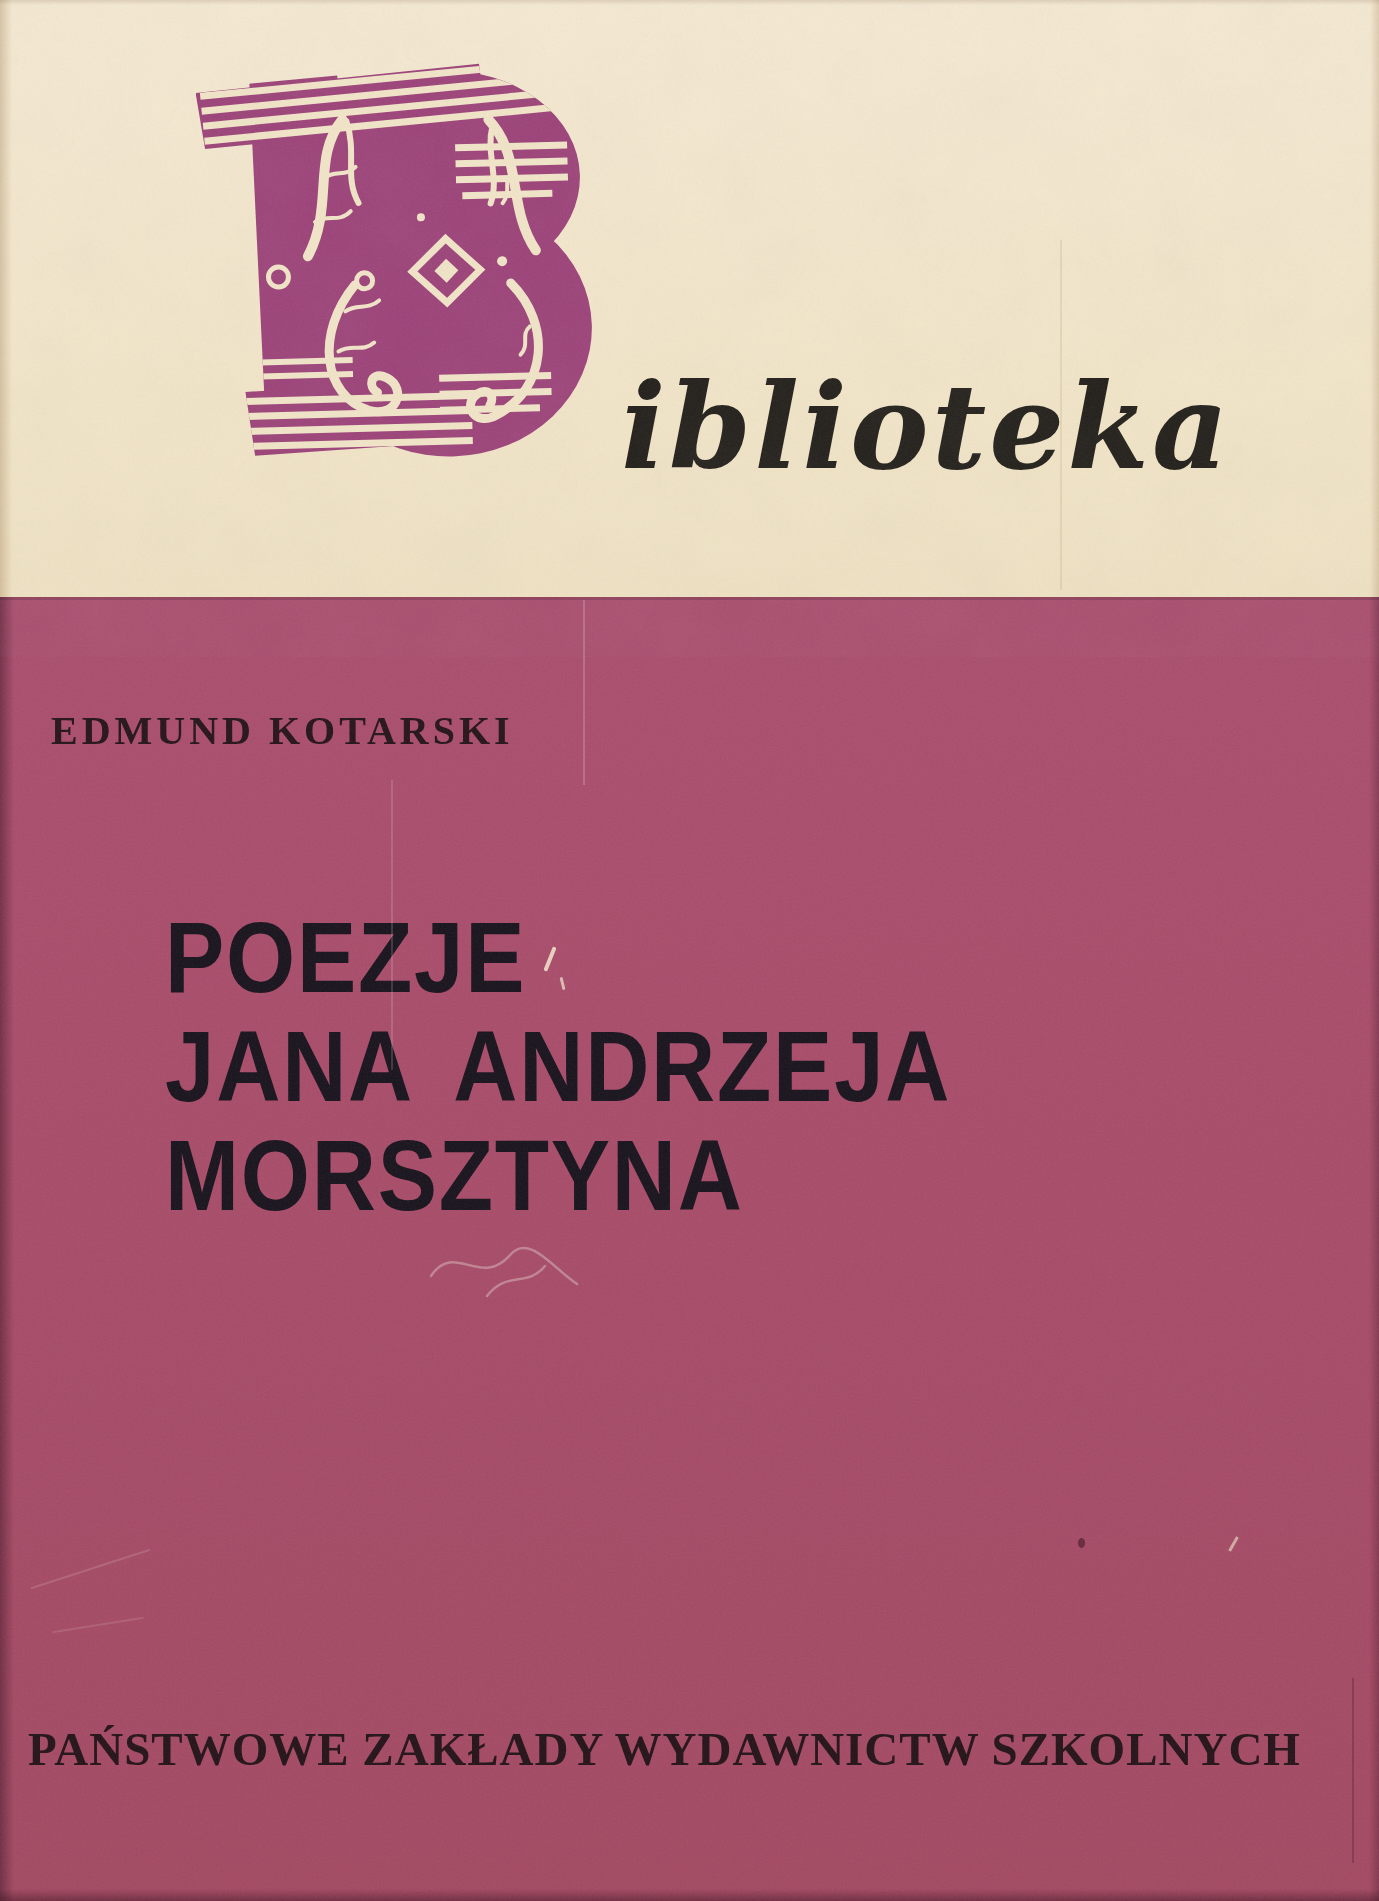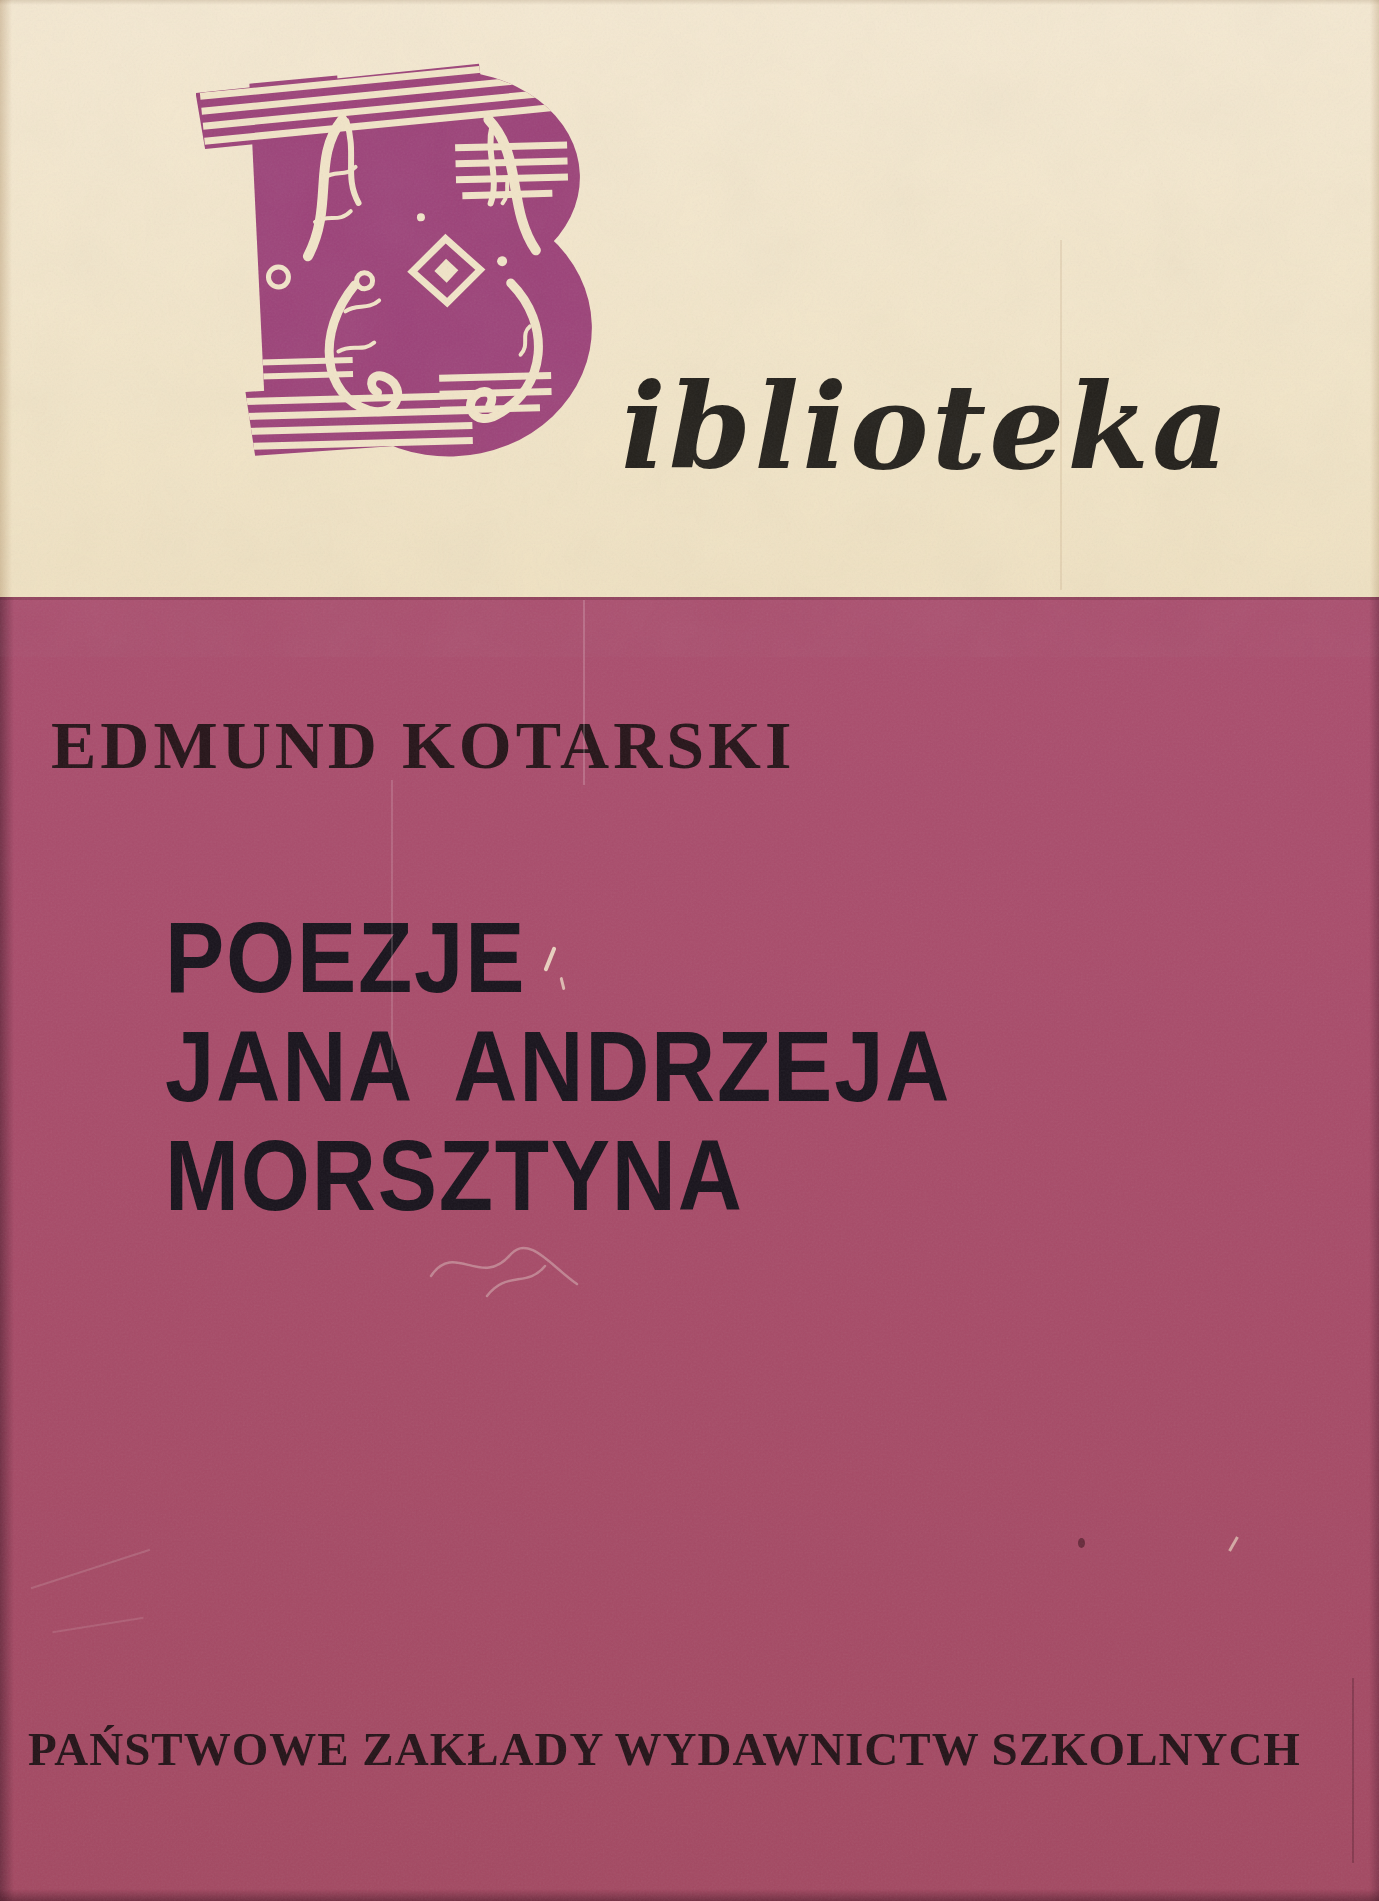--- a/index.html
+++ b/index.html
@@ -30,21 +30,21 @@
   .series-line.l2{left:82px;top:480px;letter-spacing:5px;word-spacing:20px;}
   
   .magenta-panel{
     position:absolute;left:0;top:597px;width:100%;height:1304px;
     background:linear-gradient(180deg,#aa4e6e 0%,var(--panel) 35%,#a34962 100%);
   }
   .panel-top-edge{position:absolute;left:0;top:0;width:100%;height:3px;background:rgba(88,34,52,.30);}
   .author{
     position:absolute;left:51px;top:114px;white-space:nowrap;
     font-family:"Liberation Serif",serif;font-weight:bold;
-    font-size:68px;line-height:1;letter-spacing:4px;color:#261419;
+    font-size:40px;line-height:1;letter-spacing:4px;color:#261419;
   }
   .book-title{
     position:absolute;left:165px;top:306px;
     transform:scaleX(0.88);transform-origin:left top;
     font-weight:bold;font-size:101px;line-height:109px;
     letter-spacing:2px;word-spacing:22px;color:#18131c;white-space:nowrap;
   }
   .publisher{
     position:absolute;left:0;top:1129px;width:100%;text-align:center;
     transform:translateX(-25px);white-space:nowrap;

